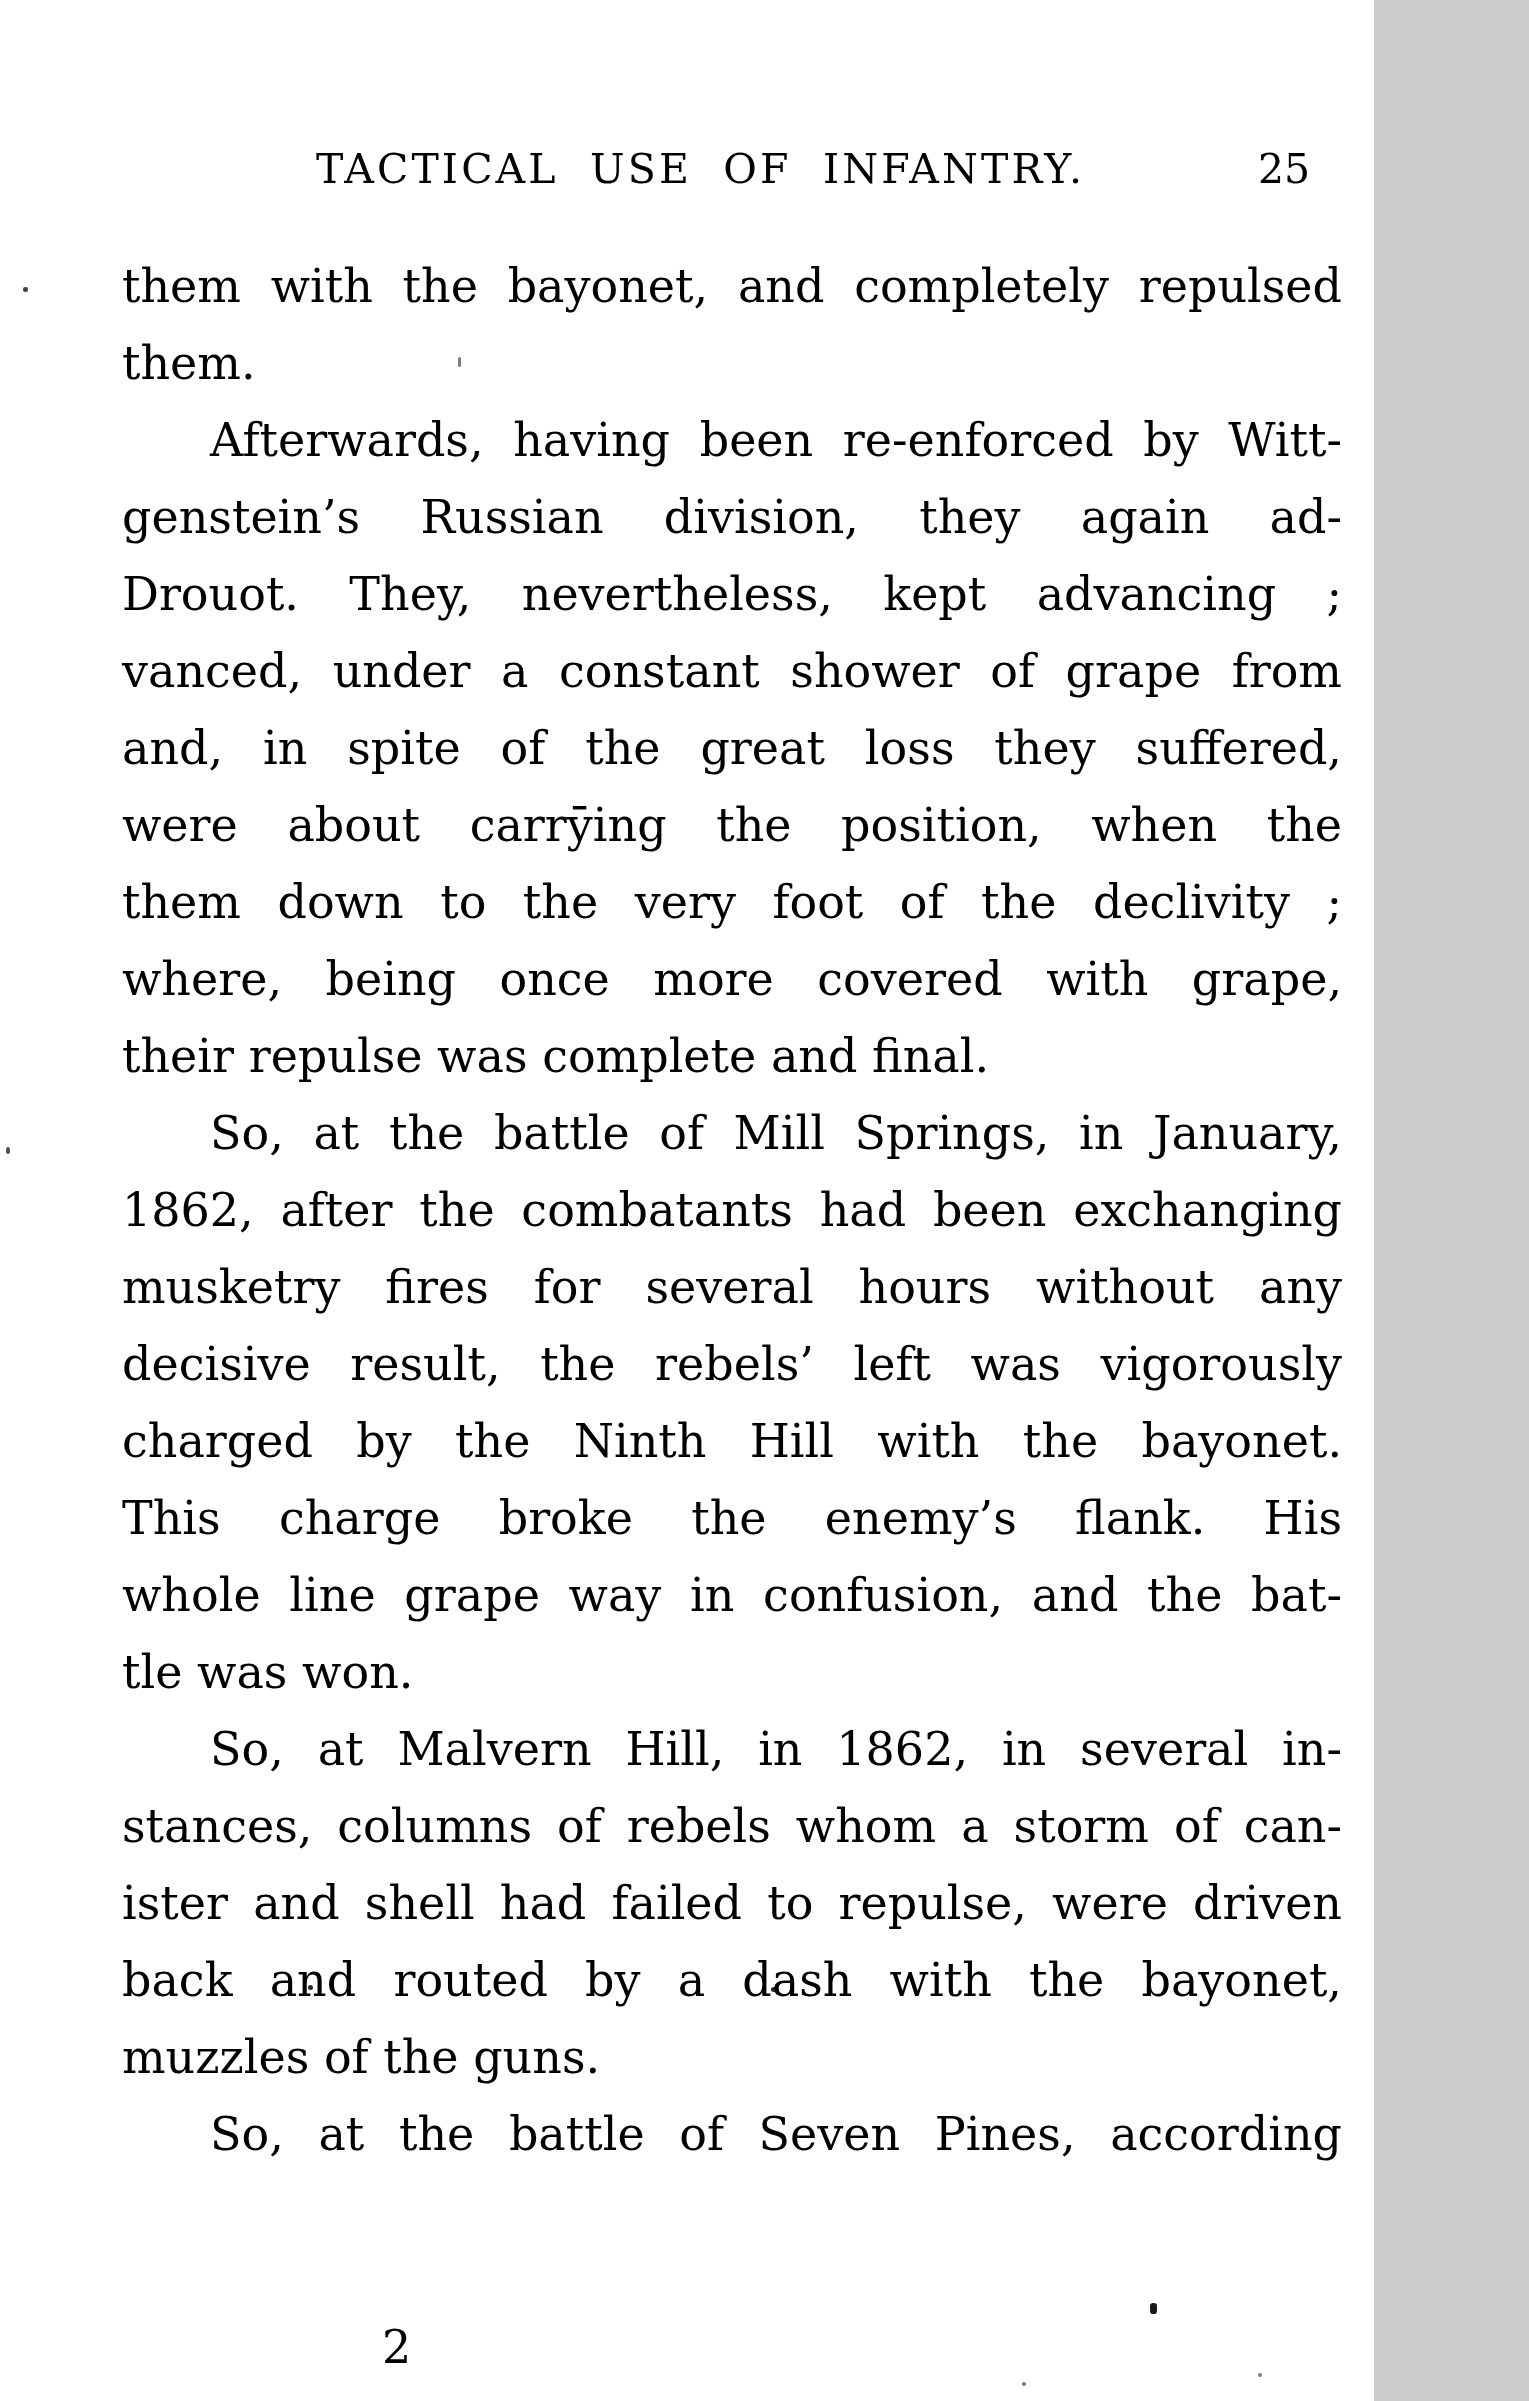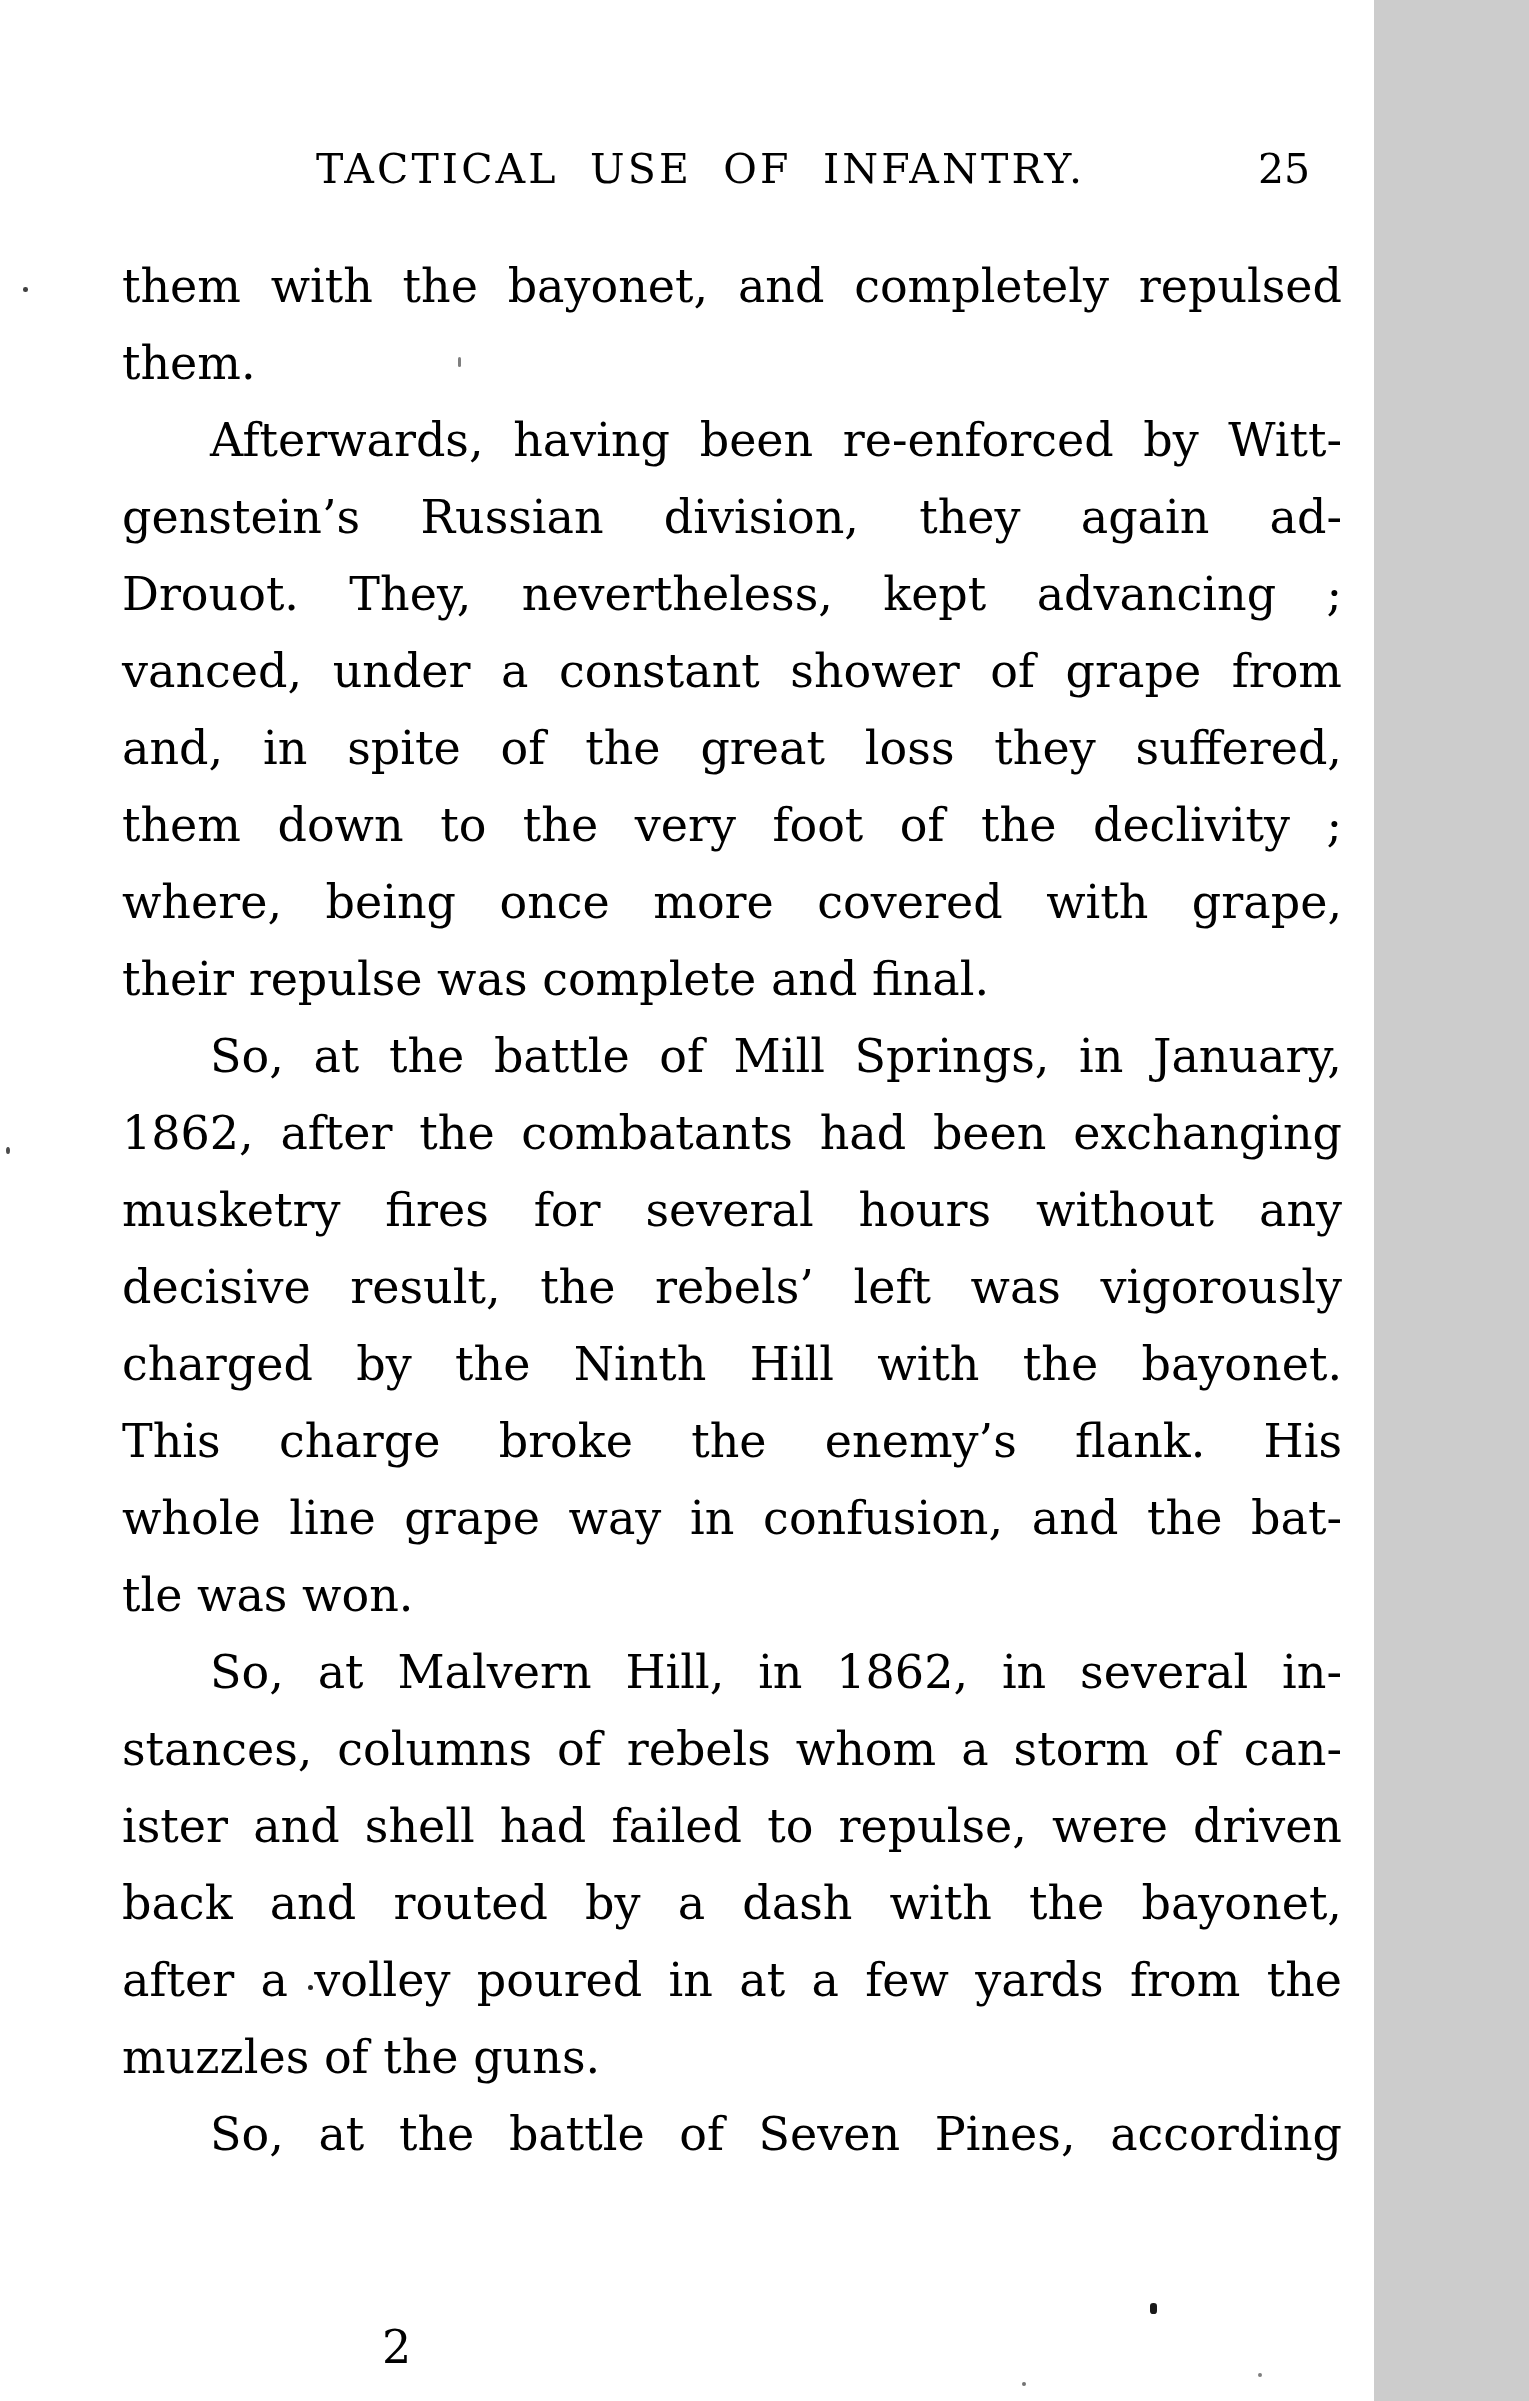--- a/index.html
+++ b/index.html
@@ -103,36 +103,36 @@
   </div>
 
   <div class="body-text" id="body-lines">
       <div class="line j">them with the bayonet, and completely repulsed</div>
       <div class="line">them.</div>
       <div class="line j ind">Afterwards, having been re-enforced by Witt-</div>
       <div class="line j">genstein’s Russian division, they again ad-</div>
       <div class="line j">Drouot.  They, nevertheless, kept advancing ;</div>
       <div class="line j">vanced, under a constant shower of grape from</div>
       <div class="line j">and, in spite of the great loss they suffered,</div>
+      <div class="line j">were about carrȳing the position, when the</div>
       <div class="line j">them down to the very foot of the declivity ;</div>
       <div class="line j">where, being once more covered with grape,</div>
       <div class="line">their repulse was complete and final.</div>
       <div class="line j ind">So, at the battle of Mill Springs, in January,</div>
       <div class="line j">1862, after the combatants had been exchanging</div>
       <div class="line j">musketry fires for several hours without any</div>
       <div class="line j">decisive result, the rebels’ left was vigorously</div>
       <div class="line j">charged by the Ninth Hill with the bayonet.</div>
       <div class="line j">This charge broke the enemy’s flank.  His</div>
       <div class="line j">whole line grape way in confusion, and the bat-</div>
       <div class="line">tle was won.</div>
       <div class="line j ind">So, at Malvern Hill, in 1862, in several in-</div>
       <div class="line j">stances, columns of rebels whom a storm of can-</div>
       <div class="line j">ister and shell had failed to repulse, were driven</div>
       <div class="line j">back and routed by a dash with the bayonet,</div>
-      <div class="line j">after a volley poured in at a few yards from the</div>
       <div class="line">muzzles of the guns.</div>
       <div class="line j ind">So, at the battle of Seven Pines, according</div>
     </div>
 
   <div class="signature-mark">2</div>
 
   <div class="ink-stroke"></div>
   <div class="speck s1"></div>
   <div class="speck s2"></div>
   <div class="speck s3"></div>

